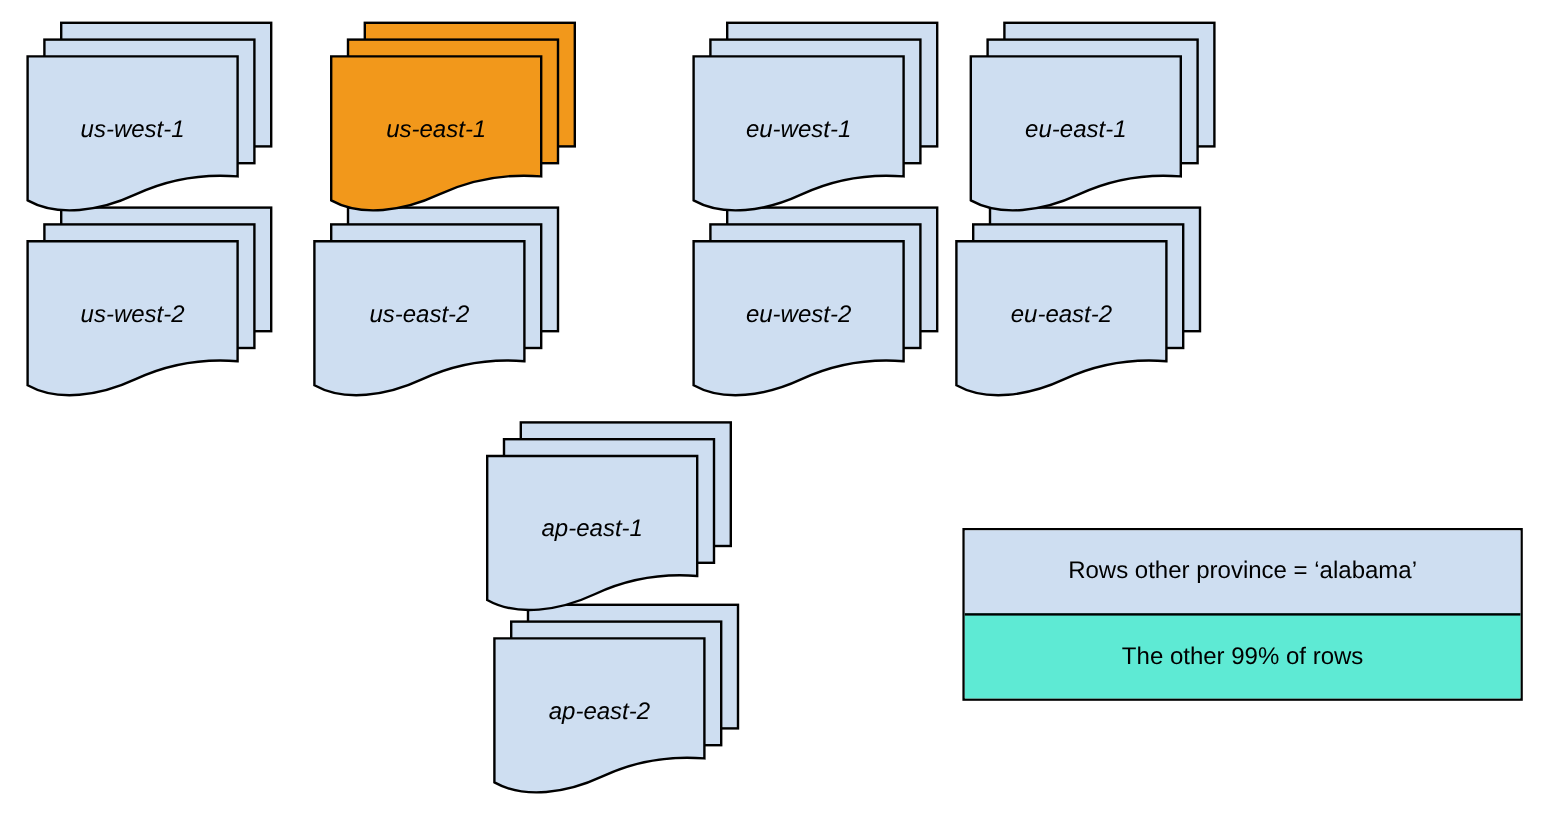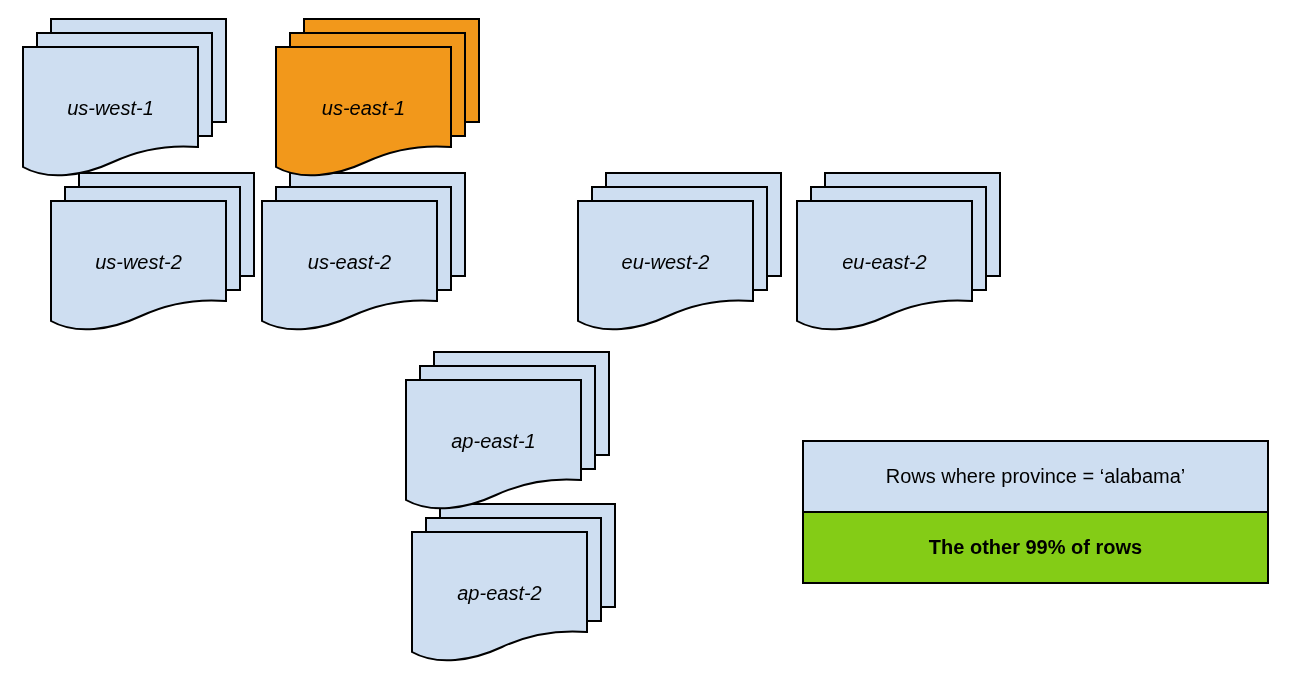--- a/index.html
+++ b/index.html
@@ -70,21 +70,21 @@
     </svg>
   </figure>
     <figure class="stack" style="left: 401px; top: 347px;">
     <svg width="207" height="165" viewBox="0 0 207 165">
       <rect class="sheet" x="29" y="1" width="175" height="103" fill="#cedef1" stroke="#000000"></rect>
       <rect class="sheet" x="15" y="15" width="175" height="103" fill="#cedef1" stroke="#000000"></rect>
       <path class="sheet" d="M 1 29 L 176 29 L 176 129 C 151 127 121 130 91 144 C 61 158 26 163 1 149 Z" fill="#cedef1" stroke="#000000"></path>
       <text class="stack-label" x="88.5" y="90" text-anchor="middle" dominant-baseline="central" fill="#000000">ap-east-1</text>
     </svg>
   </figure>
-    <figure class="stack" style="left: 18px; top: 168px; margin-left: 28px;">
+    <figure class="stack" style="left: 18px; top: 168px;">
     <svg width="207" height="165" viewBox="0 0 207 165">
       <rect class="sheet" x="29" y="1" width="175" height="103" fill="#cedef1" stroke="#000000"></rect>
       <rect class="sheet" x="15" y="15" width="175" height="103" fill="#cedef1" stroke="#000000"></rect>
       <path class="sheet" d="M 1 29 L 176 29 L 176 129 C 151 127 121 130 91 144 C 61 158 26 163 1 149 Z" fill="#cedef1" stroke="#000000"></path>
       <text class="stack-label" x="88.5" y="90" text-anchor="middle" dominant-baseline="central" fill="#000000">us-west-2</text>
     </svg>
   </figure>
     <figure class="stack" style="left: 233px; top: 168px; margin-left: 24px;">
     <svg width="207" height="165" viewBox="0 0 207 165">
       <rect class="sheet" x="29" y="1" width="175" height="103" fill="#cedef1" stroke="#000000"></rect>
@@ -118,21 +118,37 @@
     </svg>
   </figure>
     <figure class="stack" style="left: 247px; top: 14px; margin-left: 24px;">
     <svg width="207" height="165" viewBox="0 0 207 165">
       <rect class="sheet" x="29" y="1" width="175" height="103" fill="#f2981b" stroke="#000000"></rect>
       <rect class="sheet" x="15" y="15" width="175" height="103" fill="#f2981b" stroke="#000000"></rect>
       <path class="sheet" d="M 1 29 L 176 29 L 176 129 C 151 127 121 130 91 144 C 61 158 26 163 1 149 Z" fill="#f2981b" stroke="#000000"></path>
       <text class="stack-label" x="88.5" y="90" text-anchor="middle" dominant-baseline="central" fill="#000000">us-east-1</text>
     </svg>
   </figure>
+    <figure class="stack" style="left: 573px; top: 14px;">
+    <svg width="207" height="165" viewBox="0 0 207 165">
+      <rect class="sheet" x="29" y="1" width="175" height="103" fill="#cedef1" stroke="#000000"></rect>
+      <rect class="sheet" x="15" y="15" width="175" height="103" fill="#cedef1" stroke="#000000"></rect>
+      <path class="sheet" d="M 1 29 L 176 29 L 176 129 C 151 127 121 130 91 144 C 61 158 26 163 1 149 Z" fill="#cedef1" stroke="#000000"></path>
+      <text class="stack-label" x="88.5" y="90" text-anchor="middle" dominant-baseline="central" fill="#000000">eu-west-1</text>
+    </svg>
+  </figure>
+    <figure class="stack" style="left: 804px; top: 14px;">
+    <svg width="207" height="165" viewBox="0 0 207 165">
+      <rect class="sheet" x="29" y="1" width="175" height="103" fill="#cedef1" stroke="#000000"></rect>
+      <rect class="sheet" x="15" y="15" width="175" height="103" fill="#cedef1" stroke="#000000"></rect>
+      <path class="sheet" d="M 1 29 L 176 29 L 176 129 C 151 127 121 130 91 144 C 61 158 26 163 1 149 Z" fill="#cedef1" stroke="#000000"></path>
+      <text class="stack-label" x="88.5" y="90" text-anchor="middle" dominant-baseline="central" fill="#000000">eu-east-1</text>
+    </svg>
+  </figure>
     <div id="legend" style="left: 802px; top: 440px; width: 463px;">
       <div class="legend-row" style="background: rgb(206, 222, 241); height: 69px;">
-    <span class="legend-label">Rows where province = ‘alabama’</span>
+    <span class="legend-label">Rows other province = ‘alabama’</span>
   </div>
-      <div class="legend-row" style="background: #84cc16; height: 69px; font-weight: bold;">
+      <div class="legend-row" style="background: #5eead4; height: 69px;">
     <span class="legend-label">The other 99% of rows</span>
   </div>
     </div>
 </div>
 
 </body></html>

